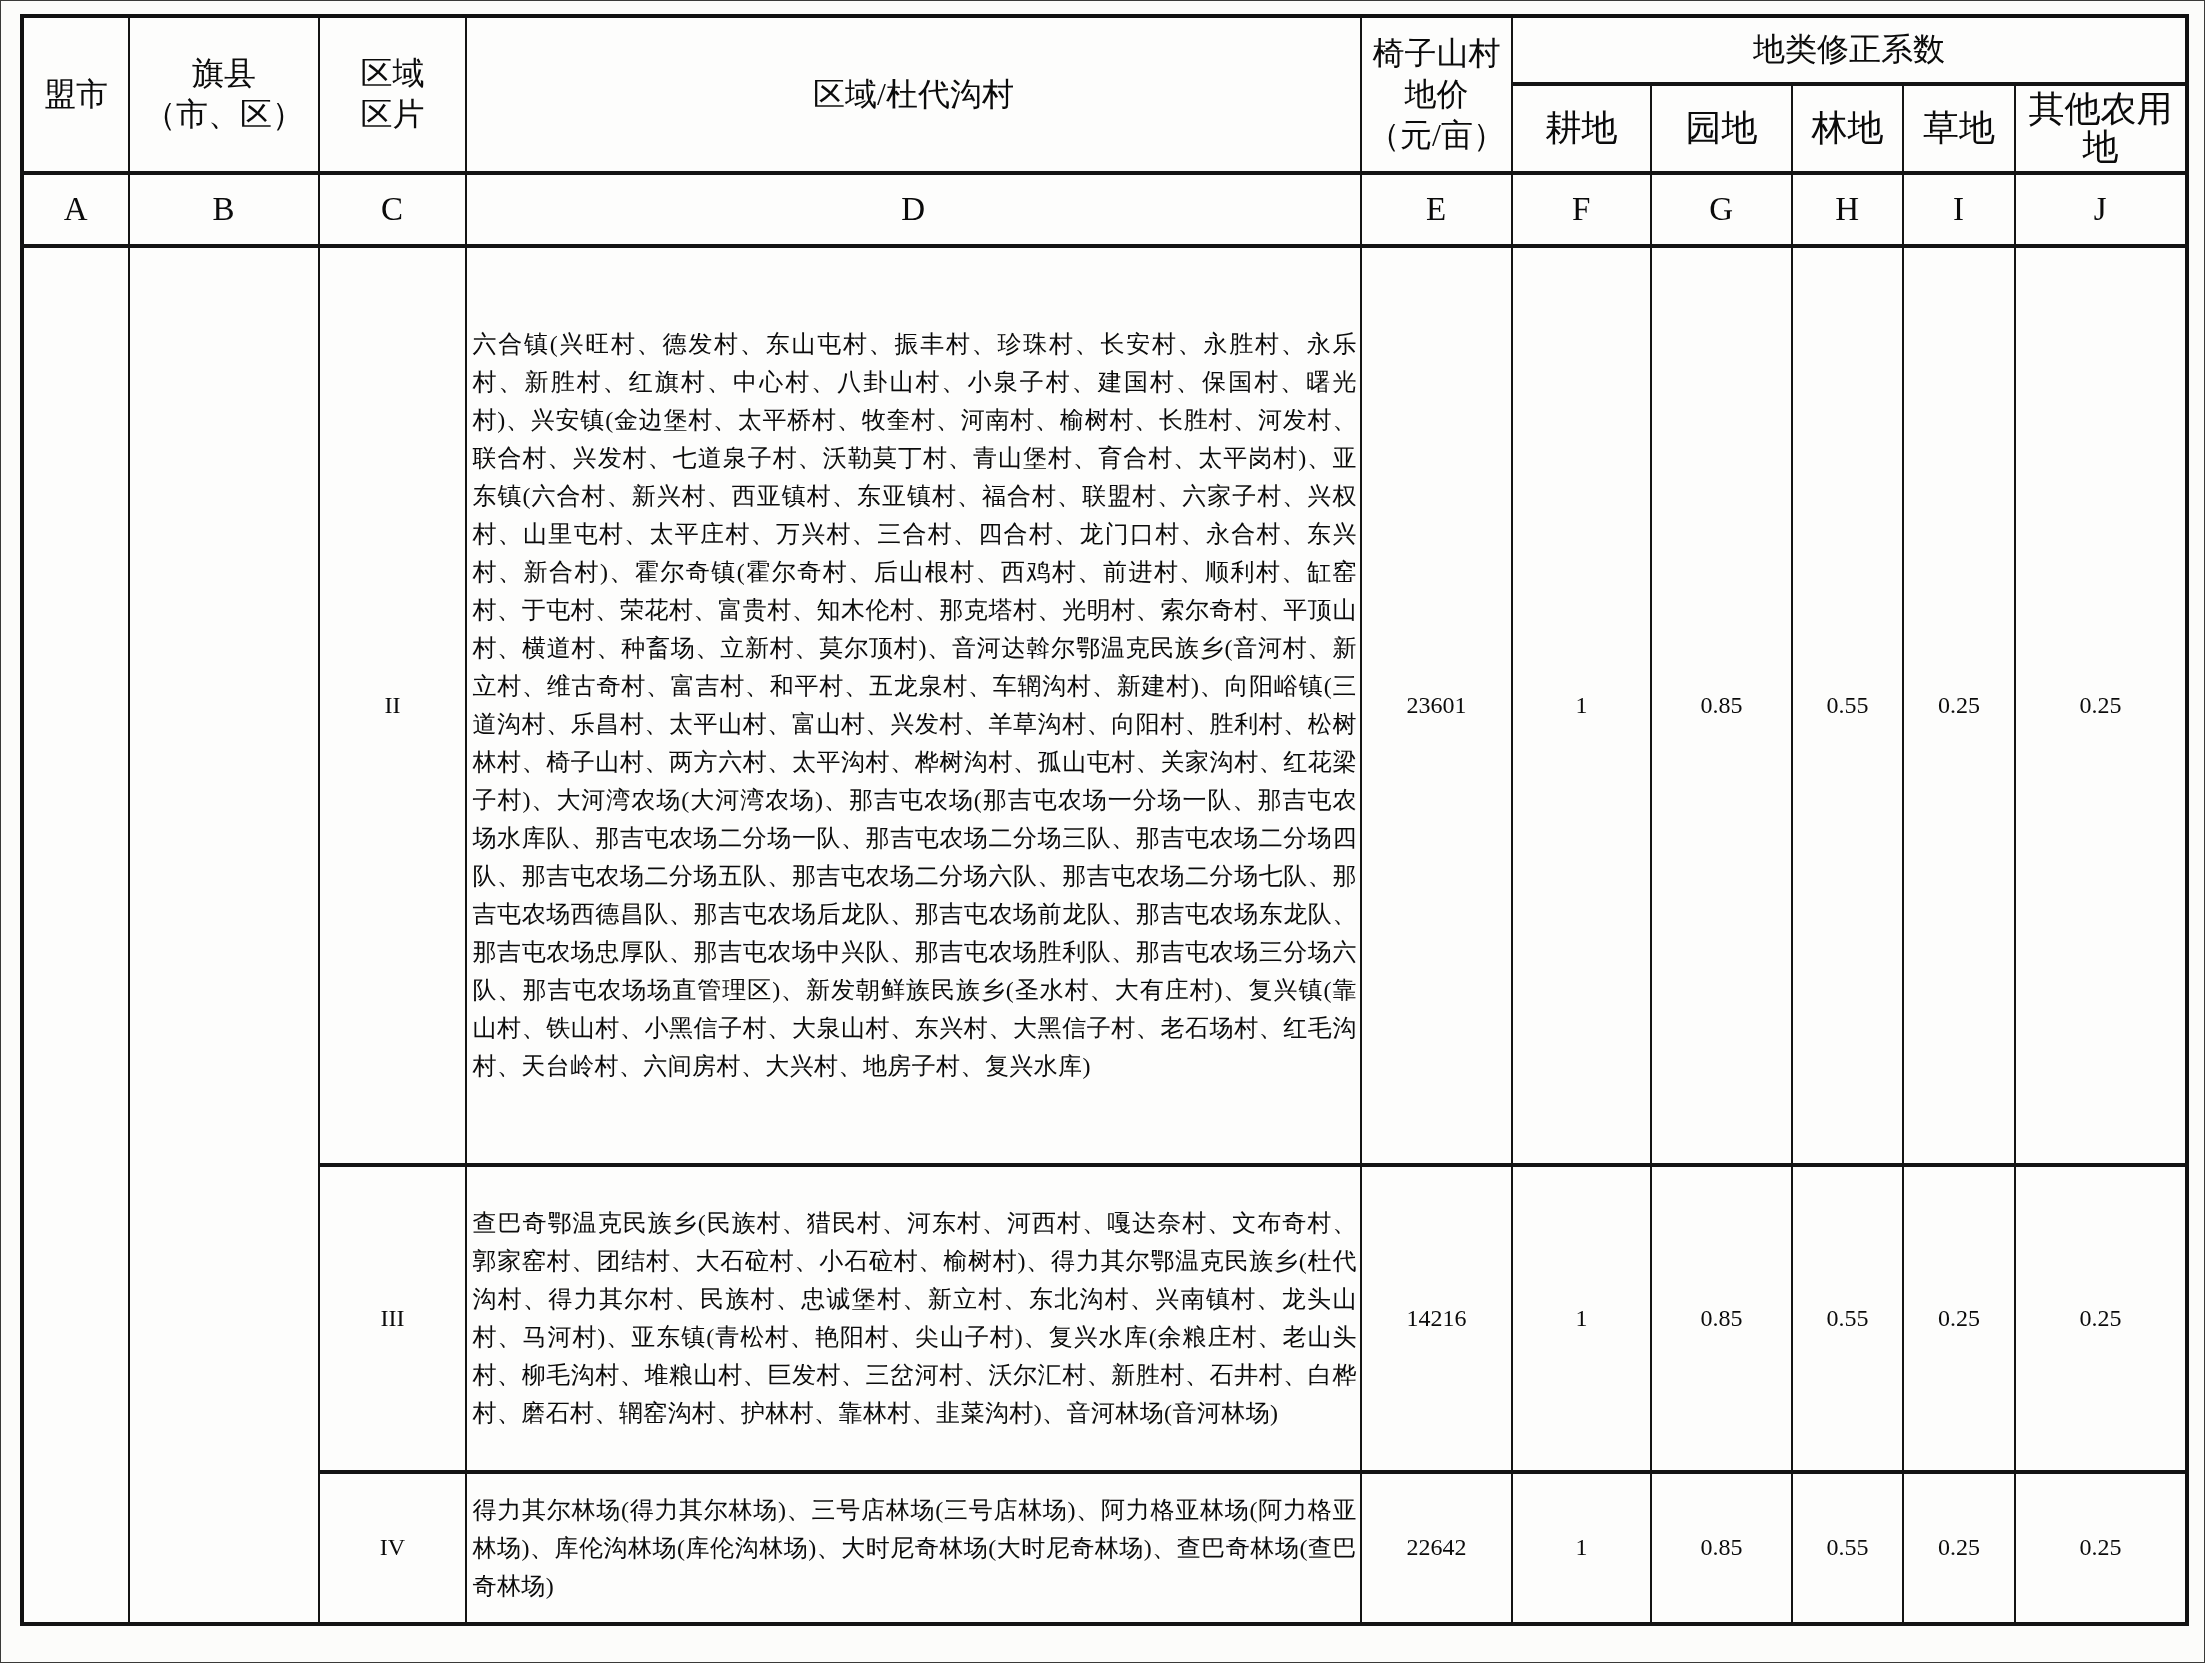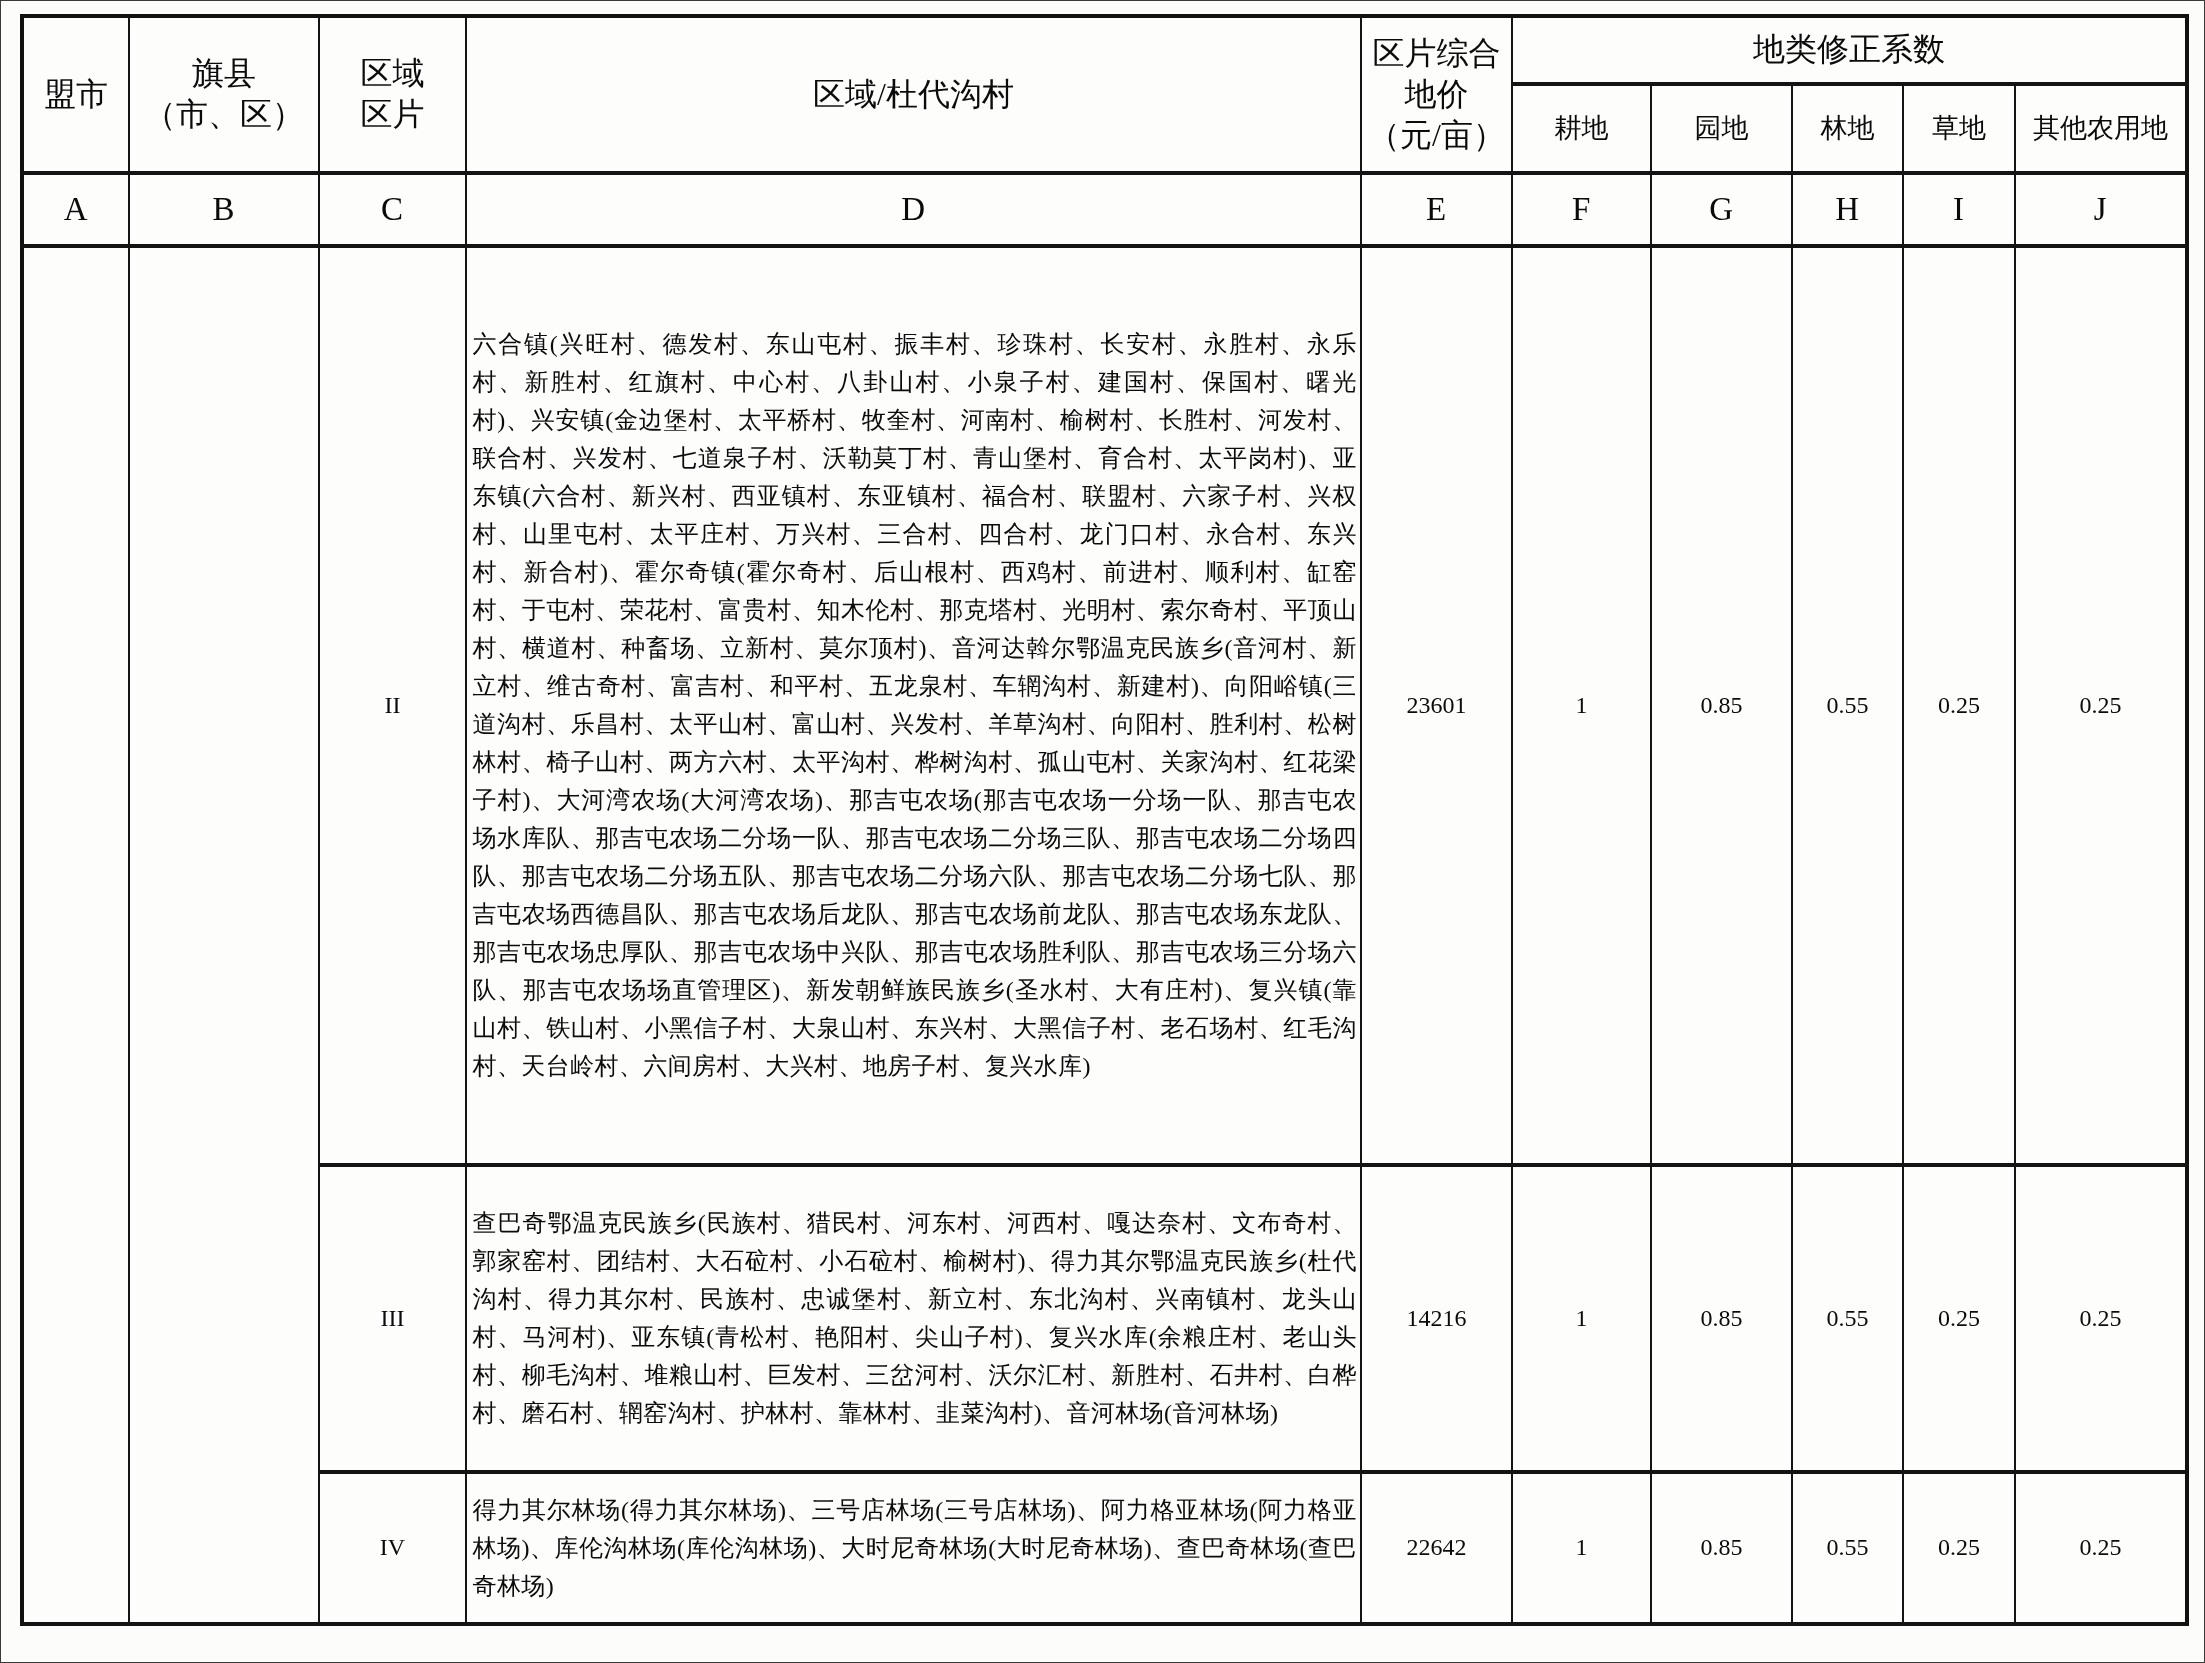--- a/index.html
+++ b/index.html
@@ -40,21 +40,21 @@
   
   tr.hdr-main > th {
     font-size: 32px;
     line-height: 41px;
     border-bottom-width: 4.8px;
   }
   th.coef-group {
     border-bottom-width: 4.8px;
   }
   tr.hdr-sub > th {
-    font-size: 27px;
+    font-size: 36px;
     line-height: 38px;
     border-bottom-width: 4.8px;
   }
   tr.letters > td {
     height: 73px;
     font-size: 33px;
     border-bottom-width: 4px;
     letter-spacing: 0.8px;
   }
   
@@ -108,21 +108,21 @@
         <span class="hline">（市、区）</span>
       </th>
       <th rowspan="2">
         <span class="hline">区域</span>
         <span class="hline">区片</span>
       </th>
       <th rowspan="2">
         <span class="hline">区域/杜代沟村</span>
       </th>
       <th rowspan="2">
-        <span class="hline">区片综合</span>
+        <span class="hline">椅子山村</span>
         <span class="hline">地价</span>
         <span class="hline">（元/亩）</span>
       </th>
       <th colspan="5" class="coef-group">地类修正系数</th>
     </tr>
 
     <tr class="hdr-sub">
       <th>耕地</th>
       <th>园地</th>
       <th>林地</th>

